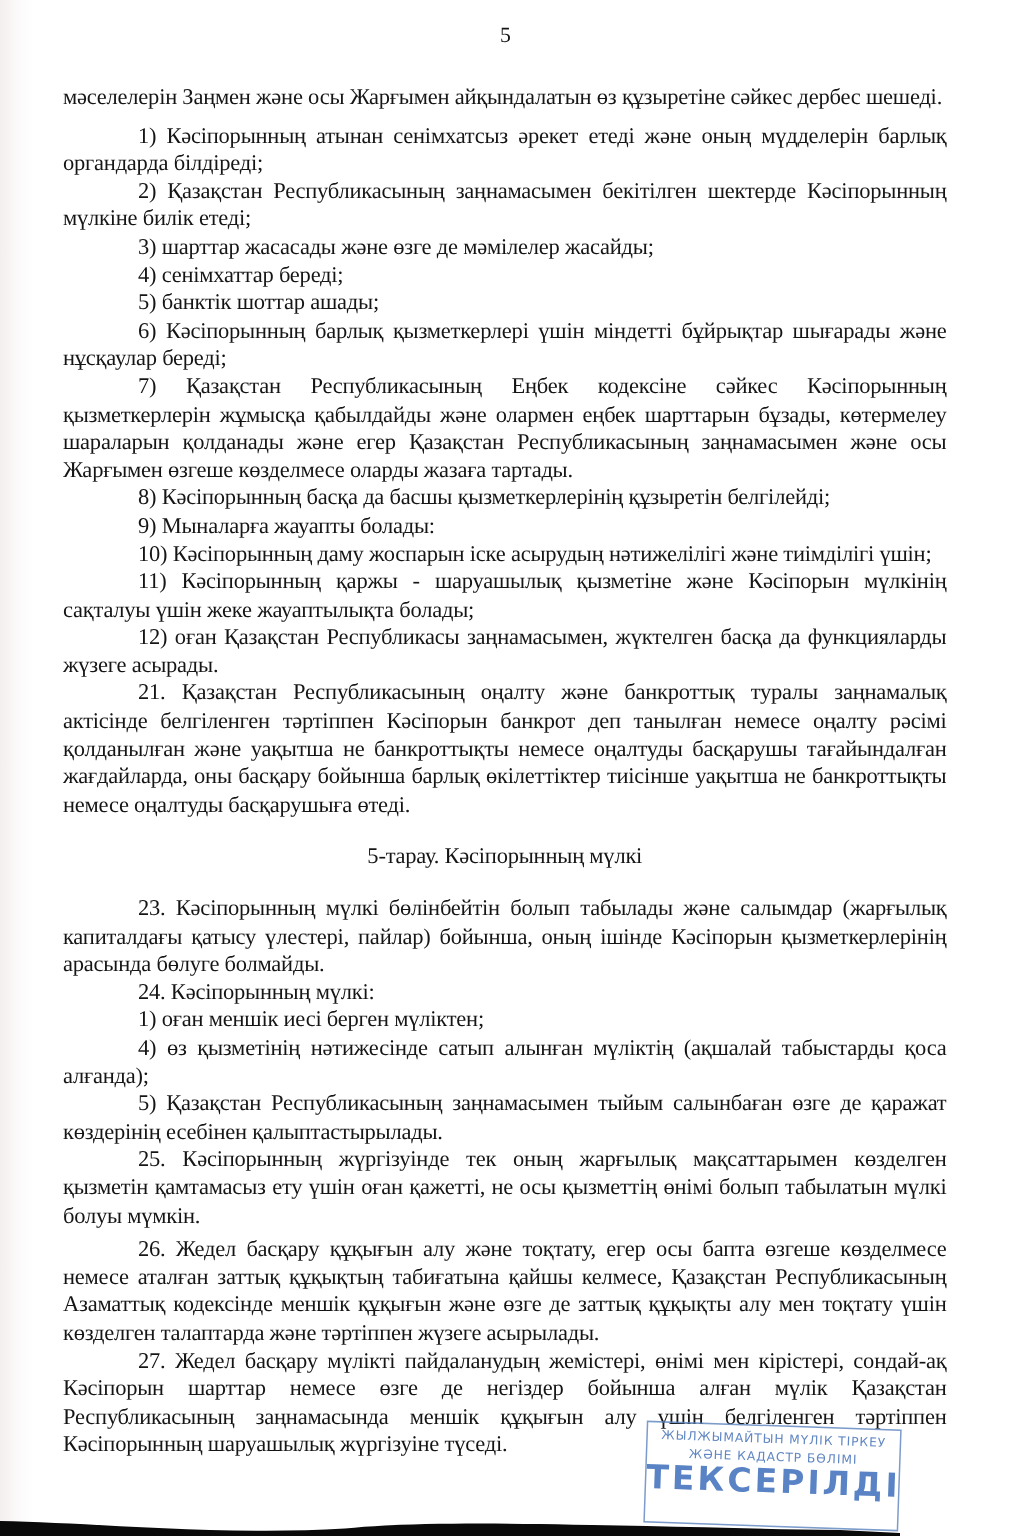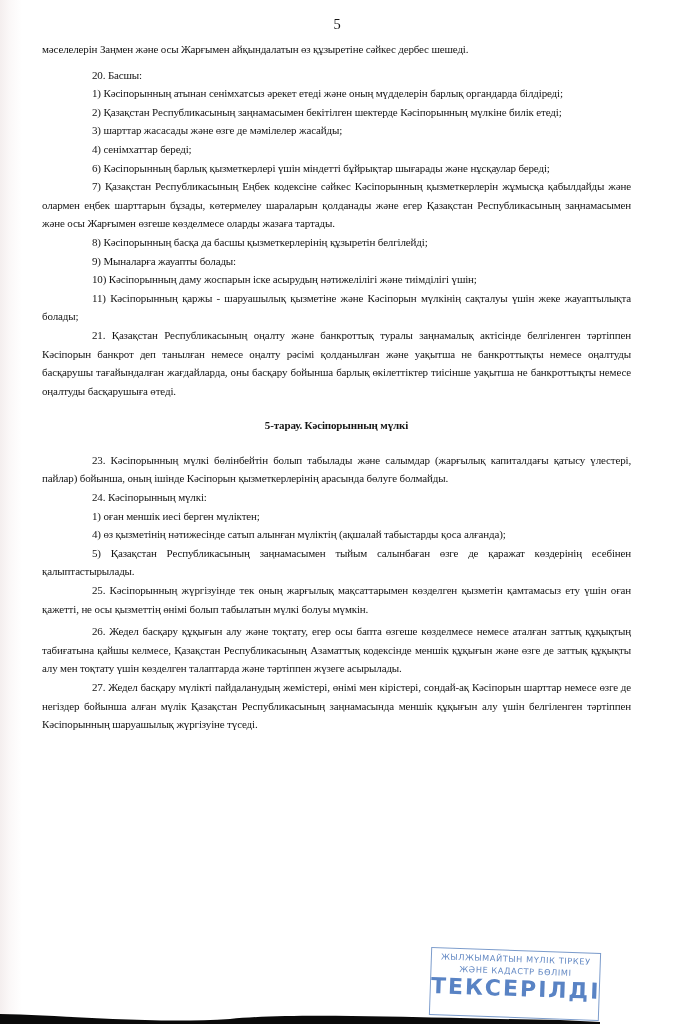--- a/index.html
+++ b/index.html
@@ -26,41 +26,41 @@
       position: absolute;
       top: 16px;
       left: 0;
       width: 674px;
       text-align: center;
       font-size: 14.5px;
     }
     .content {
       position: absolute;
       left: 42px;
-      top: 40px;
+      top: 56px;
       width: 589px;
-      font-size: 11px;
+      font-size: 15px;
       line-height: 18.6px;
       text-align: justify;
       letter-spacing: -0.15px;
       word-spacing: 0px;
     }
     .content p {
       margin: 0;
     }
     .first {
       text-indent: 0;
       margin-bottom: 7px !important;
     }
     .ind {
       text-indent: 50px;
     }
     .heading {
       text-align: center;
-      font-weight: bold;
+      font-weight: normal;
       margin-top: 16px !important;
       margin-bottom: 16px !important;
     }
     .gap-before { margin-top: 4px !important; }
 
     .stamp {
       position: absolute;
       left: 430px;
       top: 950px;
       width: 168px;
@@ -102,31 +102,32 @@
     .shadow-bottom svg { display: block; }
   </style>
 </head>
 <body>
 
 <div class="page">
   <div class="page-number">5</div>
 
   <div class="content">
     <p class="first">мәселелерін Заңмен және осы Жарғымен айқындалатын өз құзыретіне сәйкес дербес шешеді.</p>
-    <p class="ind">20. Басшы:</p>
     <p class="ind">1) Кәсіпорынның атынан сенімхатсыз әрекет етеді және оның мүдделерін барлық органдарда білдіреді;</p>
     <p class="ind">2) Қазақстан Республикасының заңнамасымен бекітілген шектерде Кәсіпорынның мүлкіне билік етеді;</p>
     <p class="ind">3) шарттар жасасады және өзге де мәмілелер жасайды;</p>
     <p class="ind">4) сенімхаттар береді;</p>
+    <p class="ind">5) банктік шоттар ашады;</p>
     <p class="ind">6) Кәсіпорынның барлық қызметкерлері үшін міндетті бұйрықтар шығарады және нұсқаулар береді;</p>
     <p class="ind">7) Қазақстан Республикасының Еңбек кодексіне сәйкес Кәсіпорынның қызметкерлерін жұмысқа қабылдайды және олармен еңбек шарттарын бұзады, көтермелеу шараларын қолданады және егер Қазақстан Республикасының заңнамасымен және осы Жарғымен өзгеше көзделмесе оларды жазаға тартады.</p>
     <p class="ind">8) Кәсіпорынның басқа да басшы қызметкерлерінің құзыретін белгілейді;</p>
     <p class="ind">9) Мыналарға жауапты болады:</p>
     <p class="ind">10) Кәсіпорынның даму жоспарын іске асырудың нәтижелілігі және тиімділігі үшін;</p>
     <p class="ind">11) Кәсіпорынның қаржы - шаруашылық қызметіне және Кәсіпорын мүлкінің сақталуы үшін жеке жауаптылықта болады;</p>
+    <p class="ind">12) оған Қазақстан Республикасы заңнамасымен, жүктелген басқа да функцияларды жүзеге асырады.</p>
     <p class="ind">21. Қазақстан Республикасының оңалту және банкроттық туралы заңнамалық актісінде белгіленген тәртіппен Кәсіпорын банкрот деп танылған немесе оңалту рәсімі қолданылған және уақытша не банкроттықты немесе оңалтуды басқарушы тағайындалған жағдайларда, оны басқару бойынша барлық өкілеттіктер тиісінше уақытша не банкроттықты немесе оңалтуды басқарушыға өтеді.</p>
     <p class="heading">5-тарау. Кәсіпорынның мүлкі</p>
     <p class="ind">23. Кәсіпорынның мүлкі бөлінбейтін болып табылады және салымдар (жарғылық капиталдағы қатысу үлестері, пайлар) бойынша, оның ішінде Кәсіпорын қызметкерлерінің арасында бөлуге болмайды.</p>
     <p class="ind">24. Кәсіпорынның мүлкі:</p>
     <p class="ind">1) оған меншік иесі берген мүліктен;</p>
     <p class="ind">4) өз қызметінің нәтижесінде сатып алынған мүліктің (ақшалай табыстарды қоса алғанда);</p>
     <p class="ind">5) Қазақстан Республикасының заңнамасымен тыйым салынбаған өзге де қаражат көздерінің есебінен қалыптастырылады.</p>
     <p class="ind">25. Кәсіпорынның жүргізуінде тек оның жарғылық мақсаттарымен көзделген қызметін қамтамасыз ету үшін оған қажетті, не осы қызметтің өнімі болып табылатын мүлкі болуы мүмкін.</p>
     <p class="ind gap-before">26. Жедел басқару құқығын алу және тоқтату, егер осы бапта өзгеше көзделмесе немесе аталған заттық құқықтың табиғатына қайшы келмесе, Қазақстан Республикасының Азаматтық кодексінде меншік құқығын және өзге де заттық құқықты алу мен тоқтату үшін көзделген талаптарда және тәртіппен жүзеге асырылады.</p>
     <p class="ind">27. Жедел басқару мүлікті пайдаланудың жемістері, өнімі мен кірістері, сондай-ақ Кәсіпорын шарттар немесе өзге де негіздер бойынша алған мүлік Қазақстан Республикасының заңнамасында меншік құқығын алу үшін белгіленген тәртіппен Кәсіпорынның шаруашылық жүргізуіне түседі.</p>

